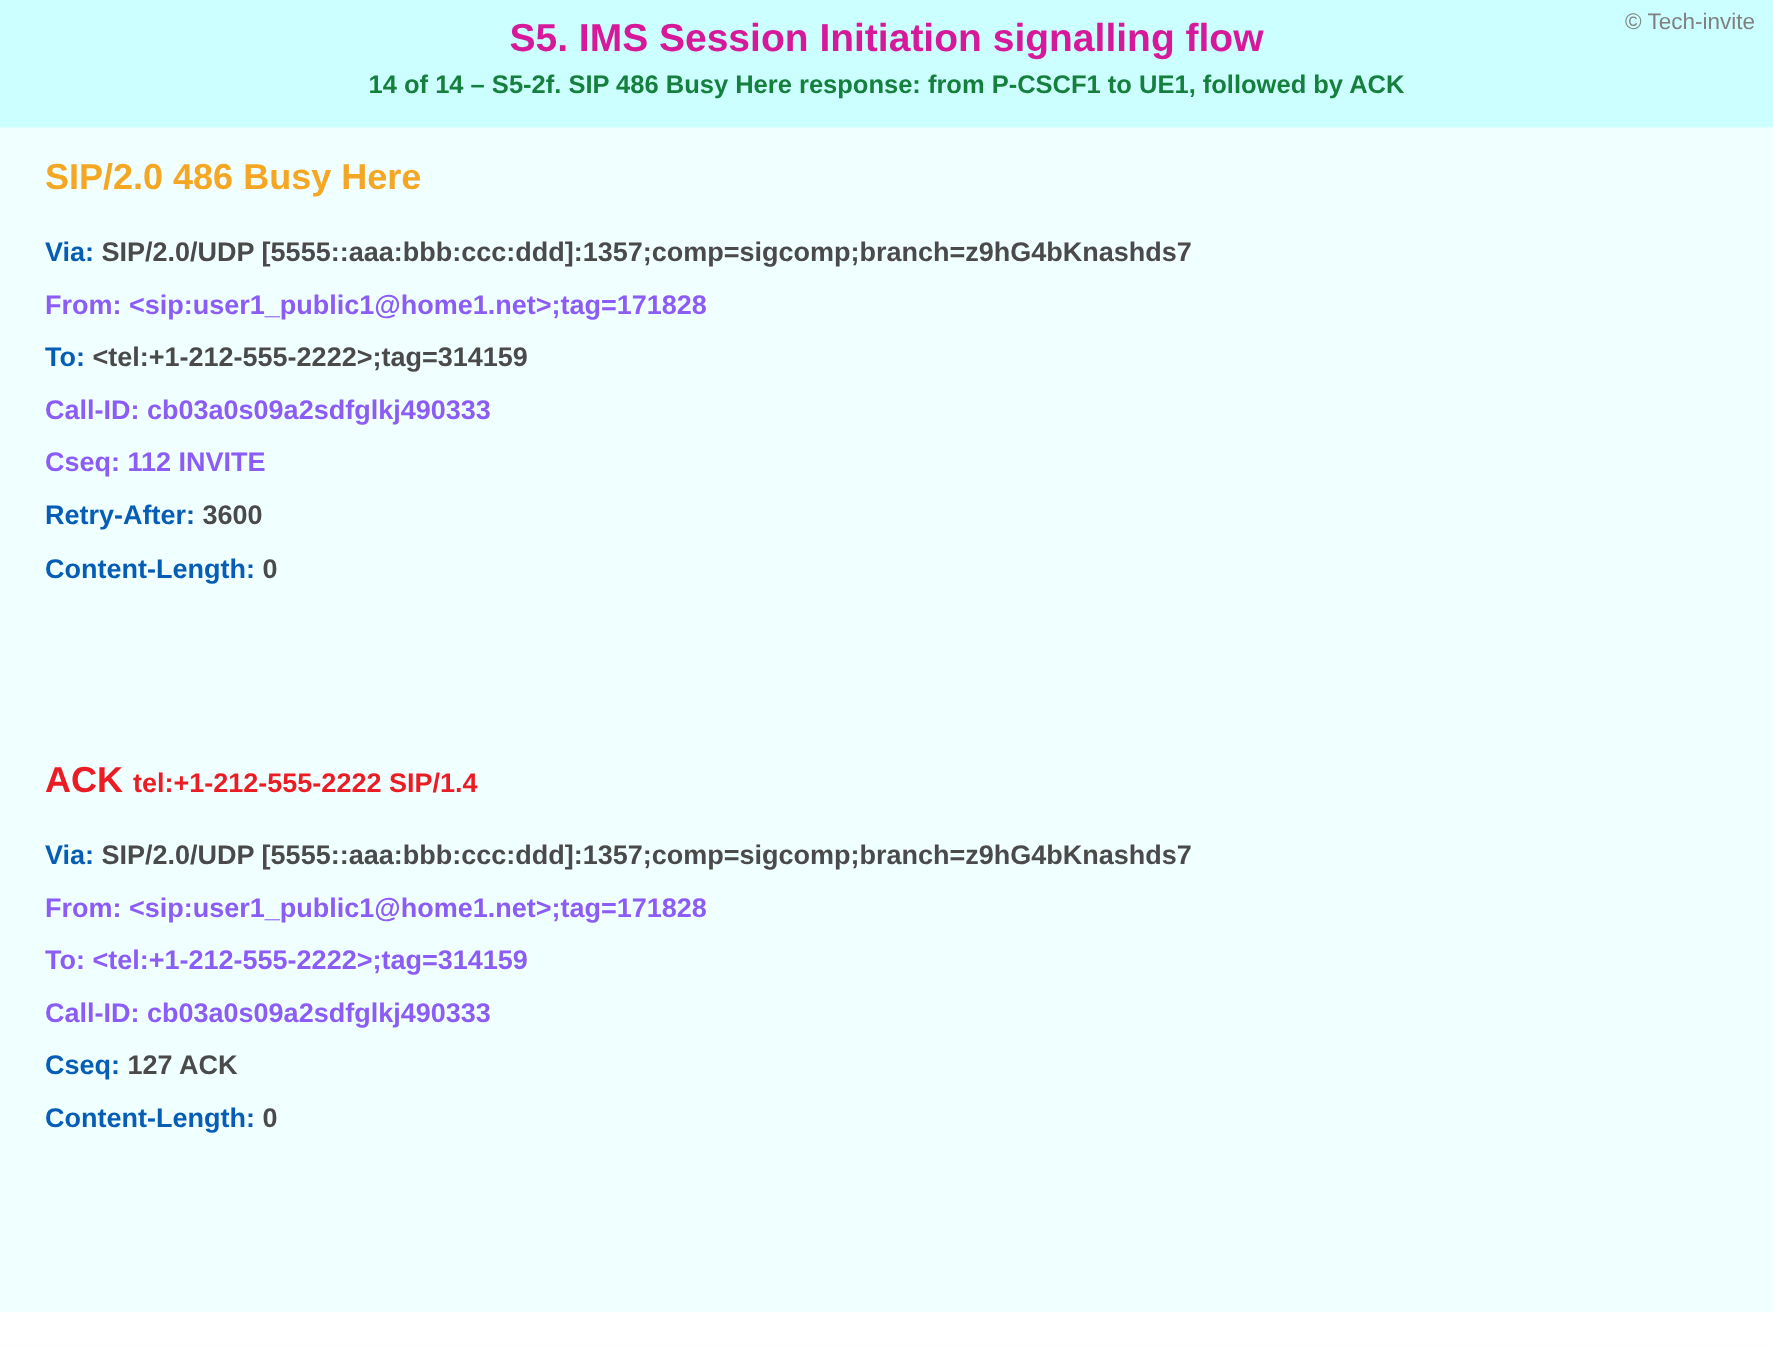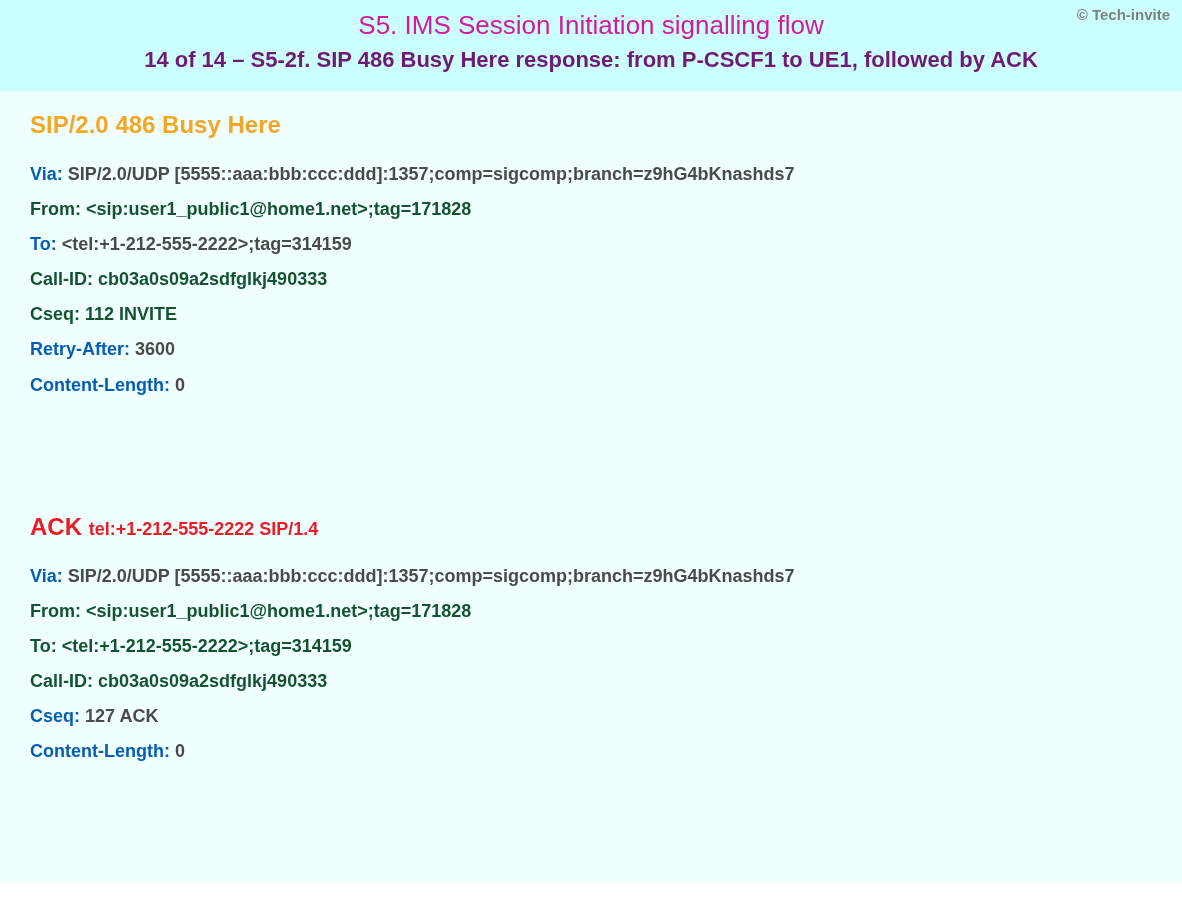--- a/index.html
+++ b/index.html
@@ -14,31 +14,31 @@
     padding: 10px 20px 18px 20px;
     position: relative;
     text-align: center;
   }
   .copyright {
     position: absolute;
     top: 6px;
     right: 12px;
     color: #808080;
     font-size: 15px;
-    font-weight: bold;
+    font-weight: normal;
   }
   .title {
     color: #d6189b;
     font-size: 26px;
-    font-weight: normal;
+    font-weight: bold;
     margin-bottom: 6px;
   }
   .subtitle {
-    color: #701a75;
-    font-size: 22px;
+    color: #15803d;
+    font-size: 17px;
     font-weight: bold;
   }
   .content {
     background: #f0ffff;
     padding: 20px 30px 30px 30px;
     min-height: 790px;
     box-sizing: border-box;
   }
   .msg-title {
     font-size: 24px;
@@ -49,21 +49,21 @@
   .red { color: #ec1c24; }
   .red-small { color: #ec1c24; font-size: 18px; font-weight: bold; }
   .hdr-line {
     font-size: 18px;
     font-weight: bold;
     line-height: 1.95;
   }
   .label-blue { color: #055db5; }
   .val-dark { color: #4a4a4a; text-align: right; }
   .line-gray .label-blue,
-  .line-gray .val-dark { color: #14532d; }
+  .line-gray .val-dark { color: #8b5cf6; }
   .spacer { height: 110px; }
 </style>
 </head>
 <body>
 
 <div class="header">
   <div class="copyright">© Tech-invite</div>
   <div class="title">S5. IMS Session Initiation signalling flow</div>
   <div class="subtitle">14 of 14 – S5-2f. SIP 486 Busy Here response: from P-CSCF1 to UE1, followed by ACK</div>
 </div>

